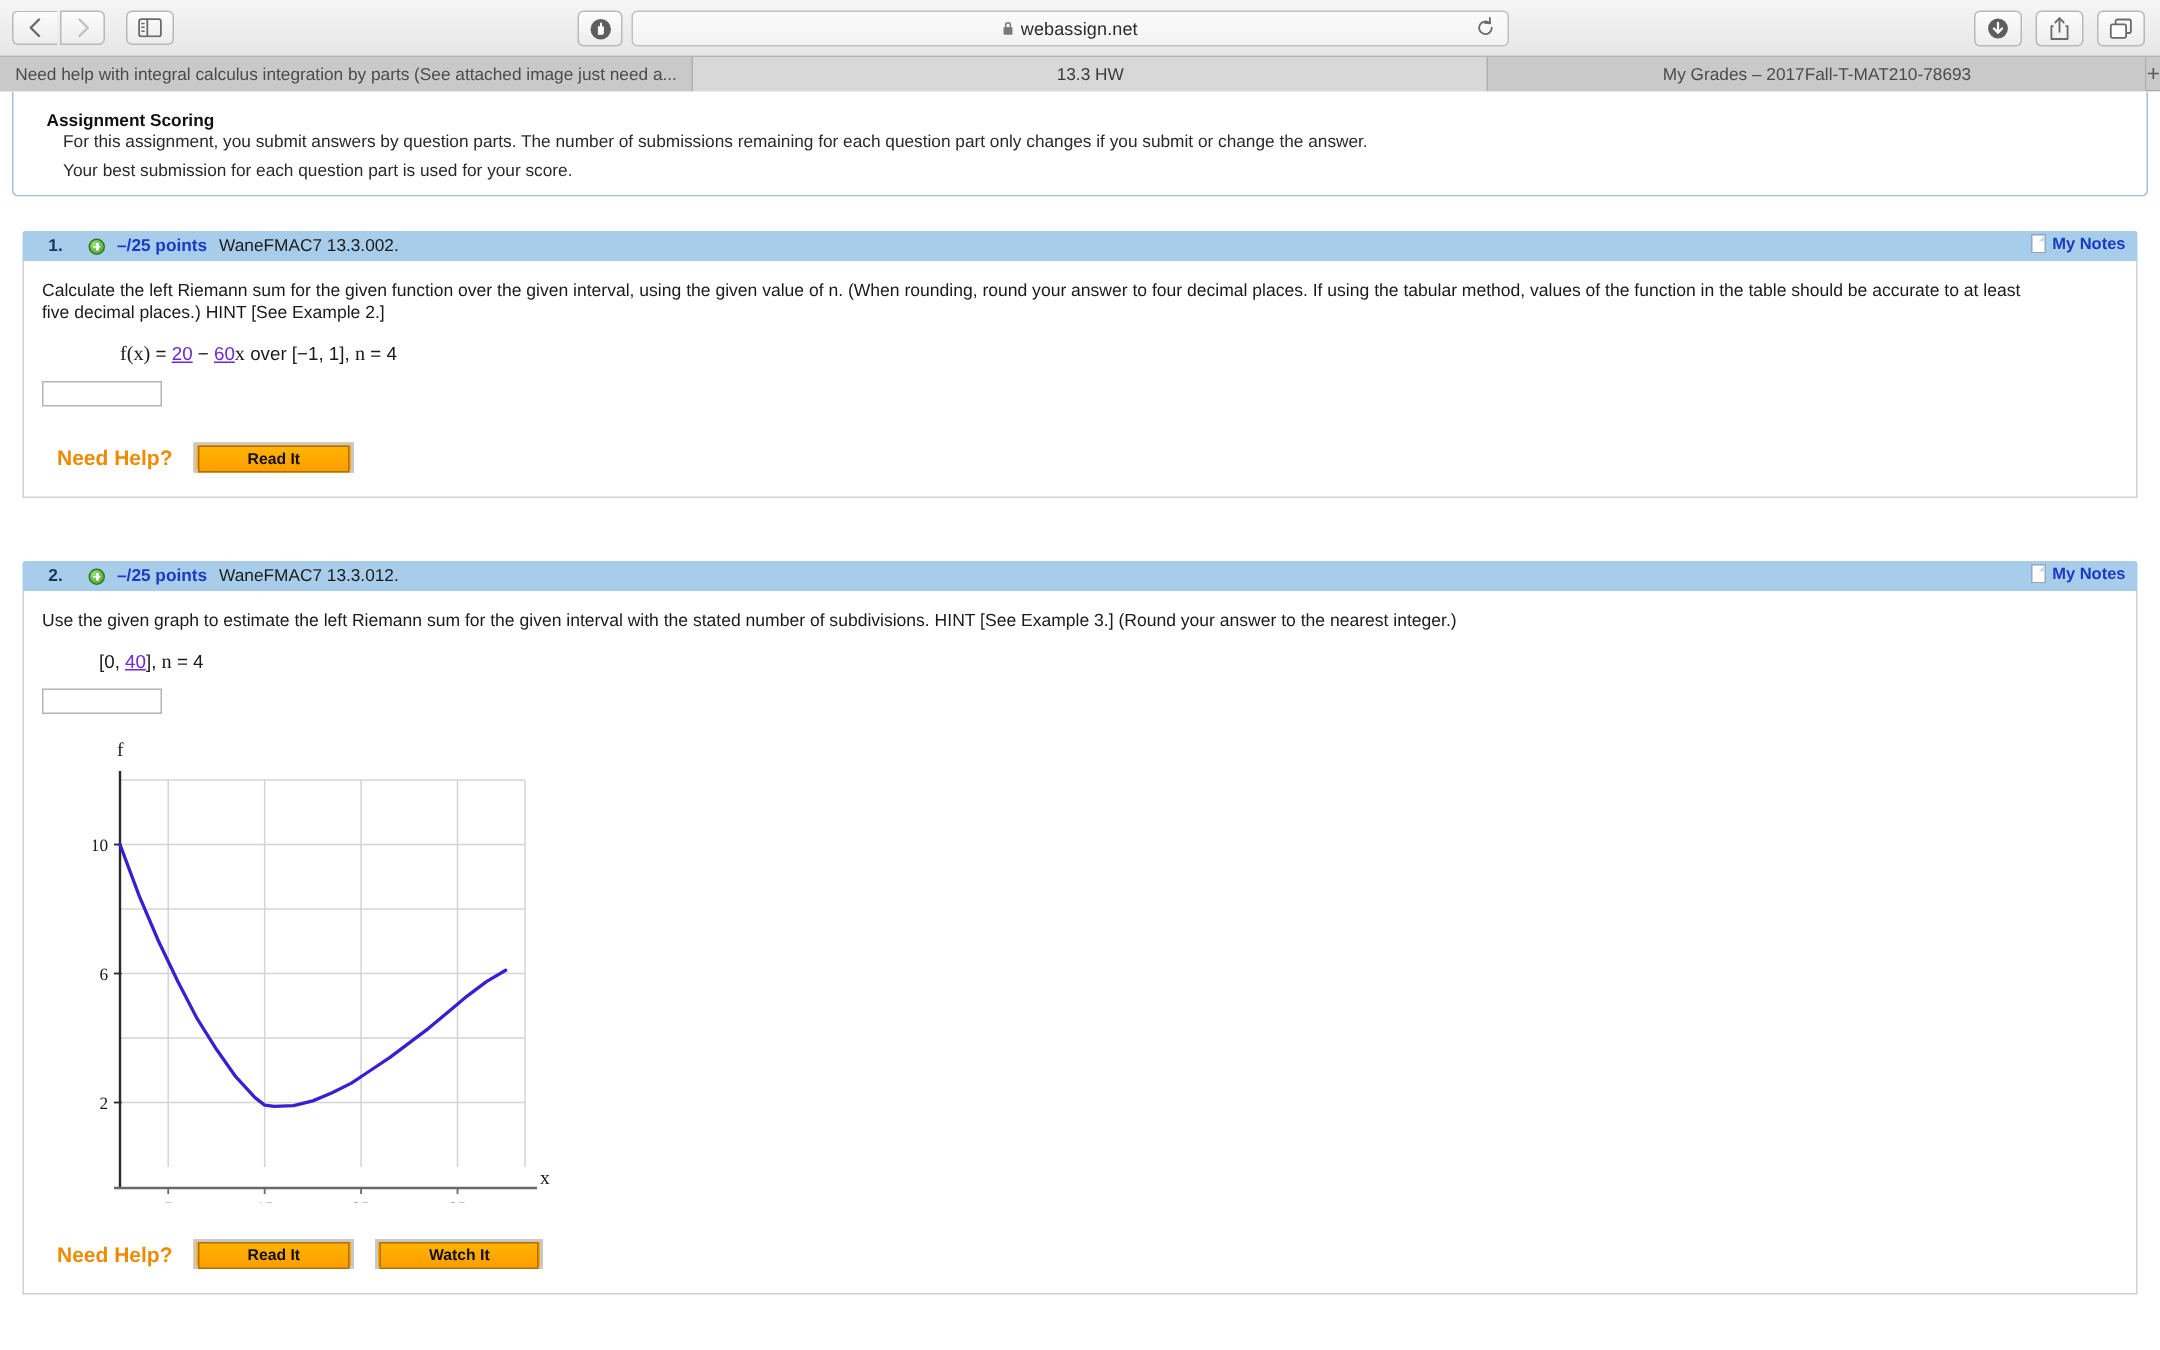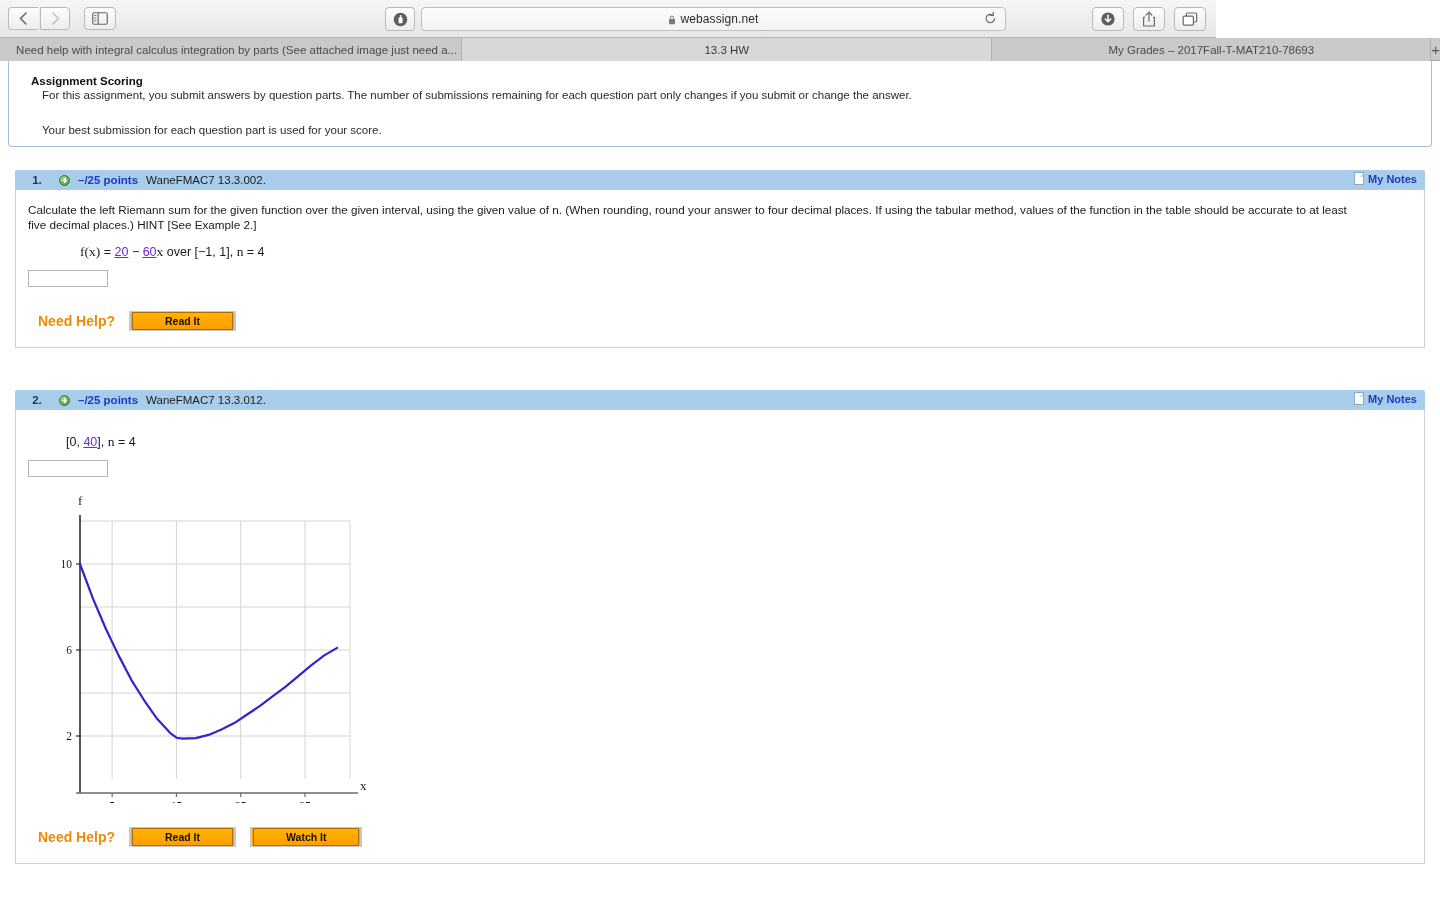--- a/index.html
+++ b/index.html
@@ -6,21 +6,21 @@
   html, body {
     margin: 0; padding: 0;
     width: 1440px; height: 900px;
     overflow: hidden;
     background: #ffffff;
     font-family: "Liberation Sans", sans-serif;
   }
 
   
   #browser-chrome {
-    width: 1216px;
+    width: 1440px;
     background: linear-gradient(#f6f6f6, #e6e6e6);
     border-bottom: 1px solid #b4b4b4;
     height: 38px;
     display: flex;
     align-items: center;
     padding: 0 8px;
     position: relative;
   }
   .nav-group { display: flex; align-items: center; gap: 2px; }
   .chrome-btn {
@@ -88,21 +88,21 @@
     display: flex; align-items: center; justify-content: center;
     font-size: 11.5px;
     color: #4b4b4b;
     border-right: 1px solid #b0b0b0;
     overflow: hidden;
     white-space: nowrap;
     padding: 0 10px;
   }
   .tab.inactive { background: #c9c9c9; }
   .tab.active { background: #d8d8d8; color: #3a3a3a; }
-  #tab-0 { width: 484px; justify-content: center; padding-left: 22px; }
+  #tab-0 { width: 484px; justify-content: flex-end; padding-left: 22px; }
   #tab-1 { width: 556px; }
   #tab-2 { width: 460px; }
   #new-tab-btn {
     flex: 1;
     display: flex; align-items: center; justify-content: center;
     font-size: 15px; color: #5b5b5b;
     background: #c9c9c9;
   }
 
   
@@ -134,21 +134,21 @@
     padding-left: 22px;
     font-weight: bold;
     font-size: 11.5px;
     margin-top: 8px;
     color: #111;
   }
   #intro-line-2 {
     padding-left: 33px;
     font-size: 11.5px;
     color: #2a2a2a;
-    margin-top: 20px;
+    margin-top: 4px;
   }
 
   
   .question {
     margin: 0 15px;
     position: relative;
   }
   .q-header {
     background: #a8cdeb;
     height: 20px;
@@ -422,20 +422,21 @@
       <span class="q-num">2.</span>
       <span class="plus-icon"></span>
       <span class="q-points">–/25 points</span>
       <span class="q-code">WaneFMAC7 13.3.012.</span>
       <span class="my-notes">
         <span class="note-icon"></span>
         <span class="my-notes-label">My Notes</span>
       </span>
     </div>
     <div class="q-body">
+      <div class="q-text">Use the given graph to estimate the left Riemann sum for the given interval with the stated number of subdivisions. HINT [See Example 3.] (Round your answer to the nearest integer.)</div>
 
       <div class="math-line" style="padding-left:38px">
         <span>[0, </span><span class="num-red">40</span><span>], </span><span class="var">n</span><span> = 4</span>
       </div>
 
       <div class="answer-box"></div>
 
       <div id="graph-wrap">
         <svg id="graph-svg" width="310" height="320" viewBox="0 0 310 320">
 

